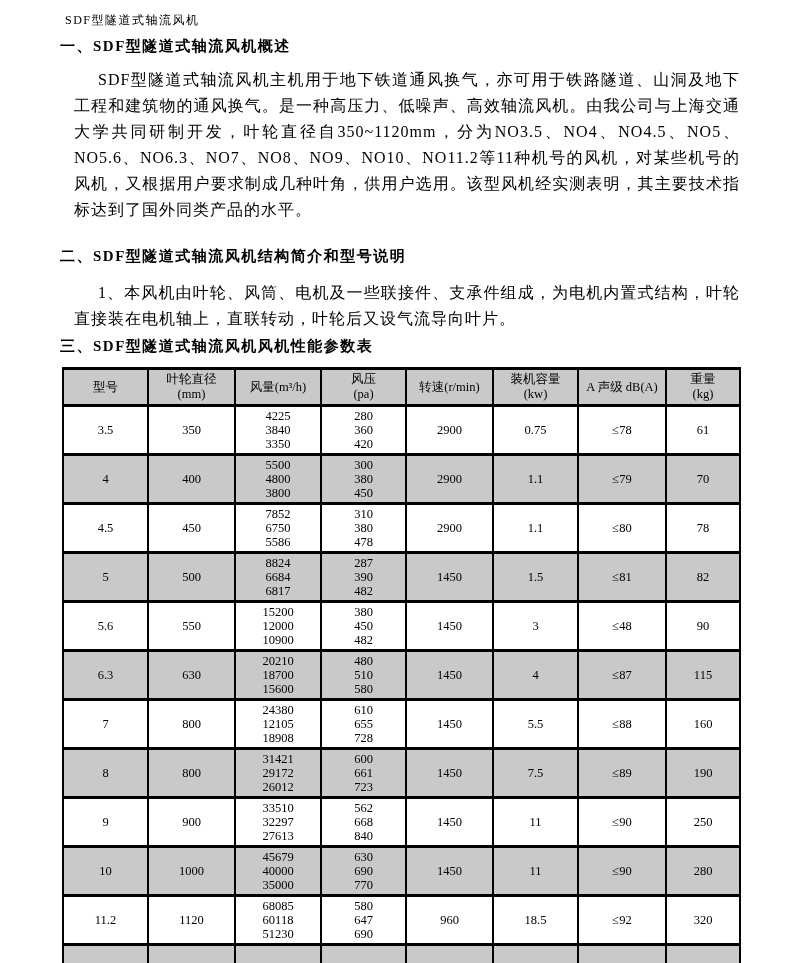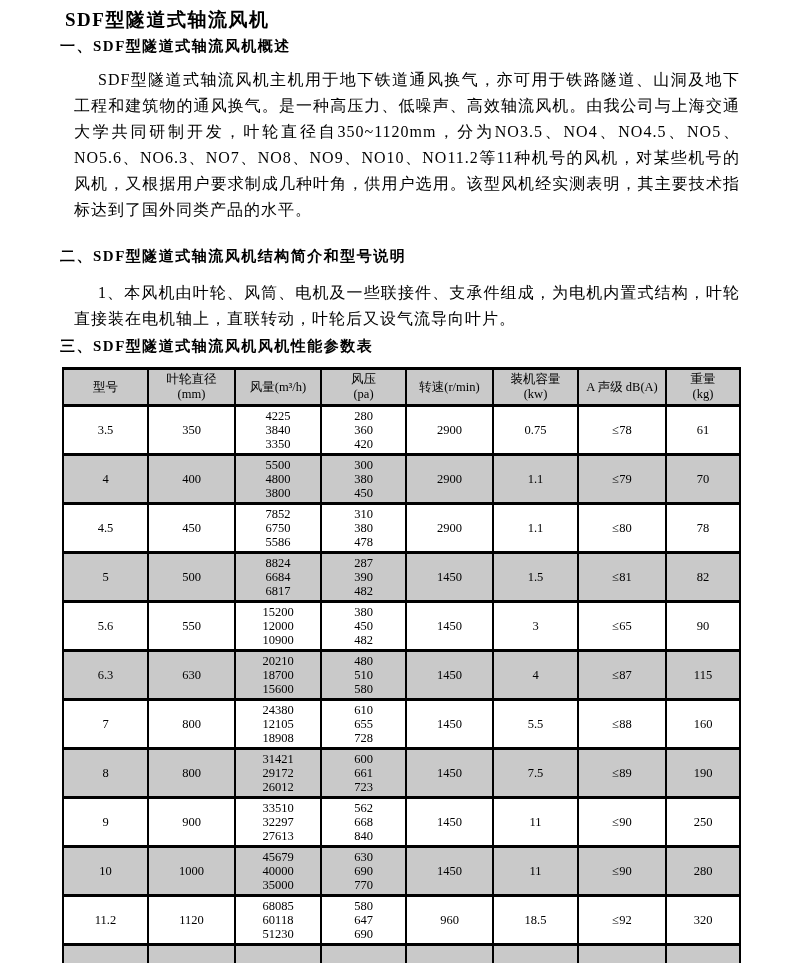--- a/index.html
+++ b/index.html
@@ -9,22 +9,22 @@
     height: 963px;
     margin: 0 auto;
     color: #000000;
     font-family: "Liberation Serif", "DejaVu Serif", serif;
     overflow: hidden;
   }
   .page {
     padding: 8px 60px 0 60px;
   }
   .doc-title {
-    font-size: 19px;
-    font-weight: bold;
+    font-size: 12px;
+    font-weight: normal;
     letter-spacing: 1.5px;
     padding-left: 5px;
     line-height: 24px;
   }
   .section-heading {
     font-size: 15px;
     font-weight: bold;
     letter-spacing: 1.5px;
     line-height: 24px;
   }
@@ -211,21 +211,21 @@
             <div>12000</div>
             <div>10900</div>
           </td>
           <td>
             <div>380</div>
             <div>450</div>
             <div>482</div>
           </td>
           <td>1450</td>
           <td>3</td>
-          <td>≤65</td>
+          <td>≤48</td>
           <td>90</td>
         </tr>
         <tr>
           <td>6.3</td>
           <td>630</td>
           <td>
             <div>20210</div>
             <div>18700</div>
             <div>15600</div>
           </td>

